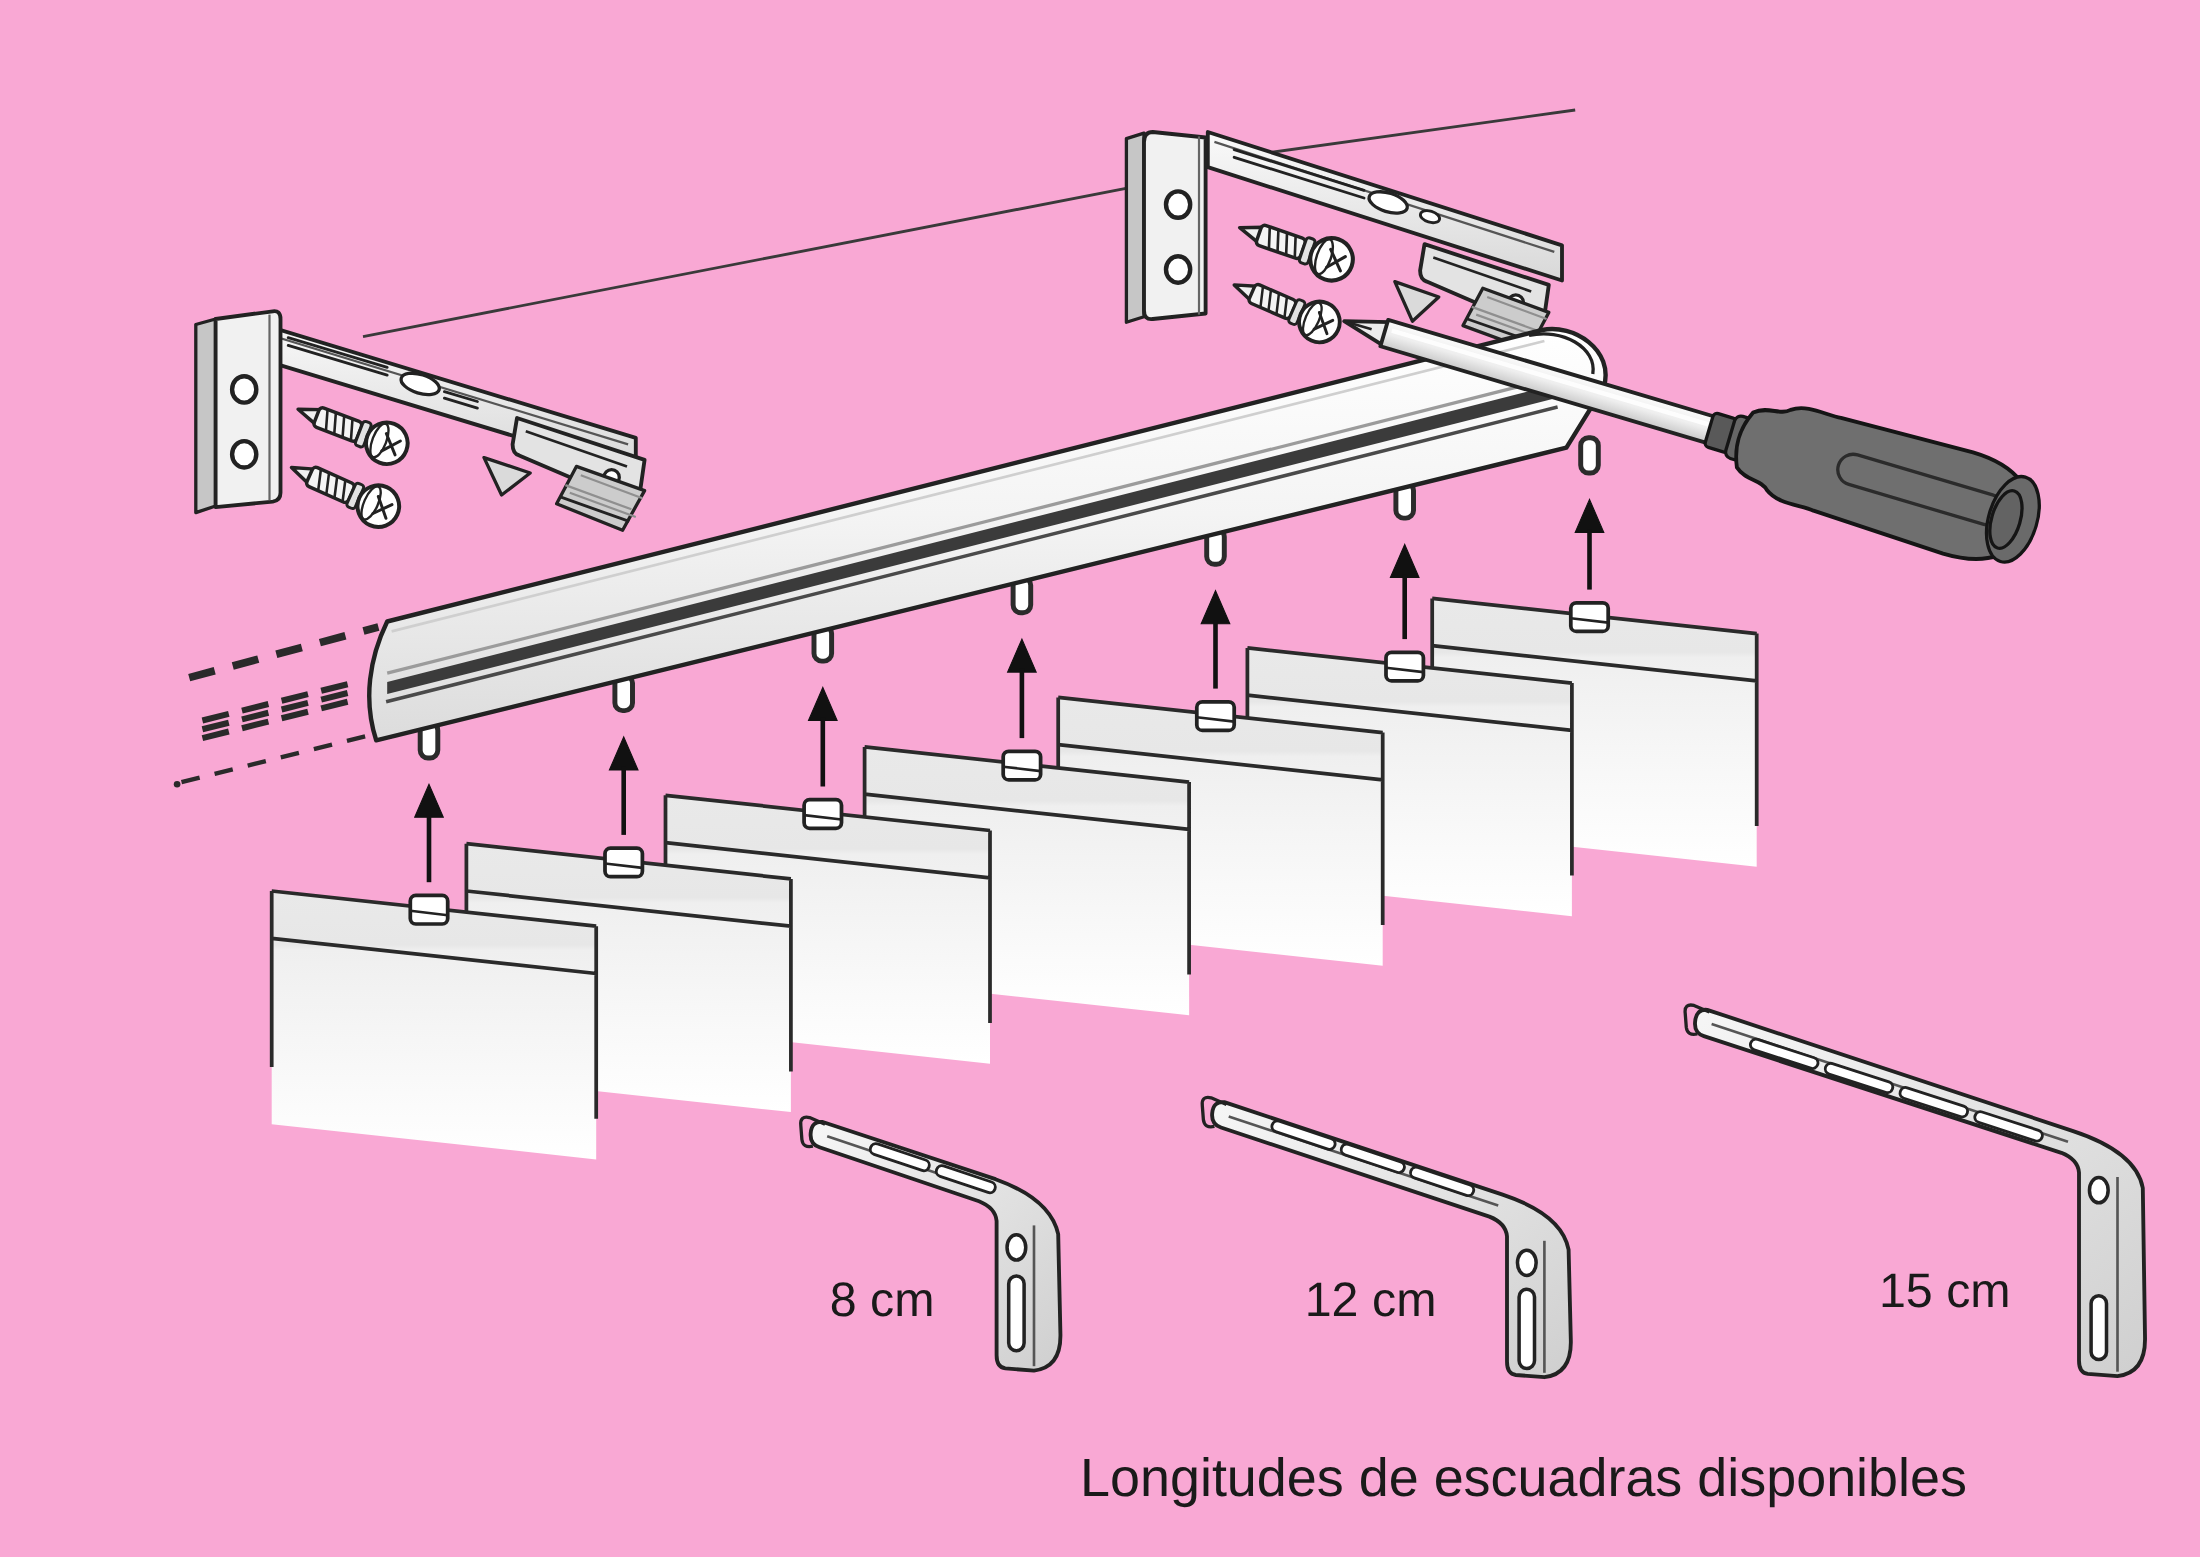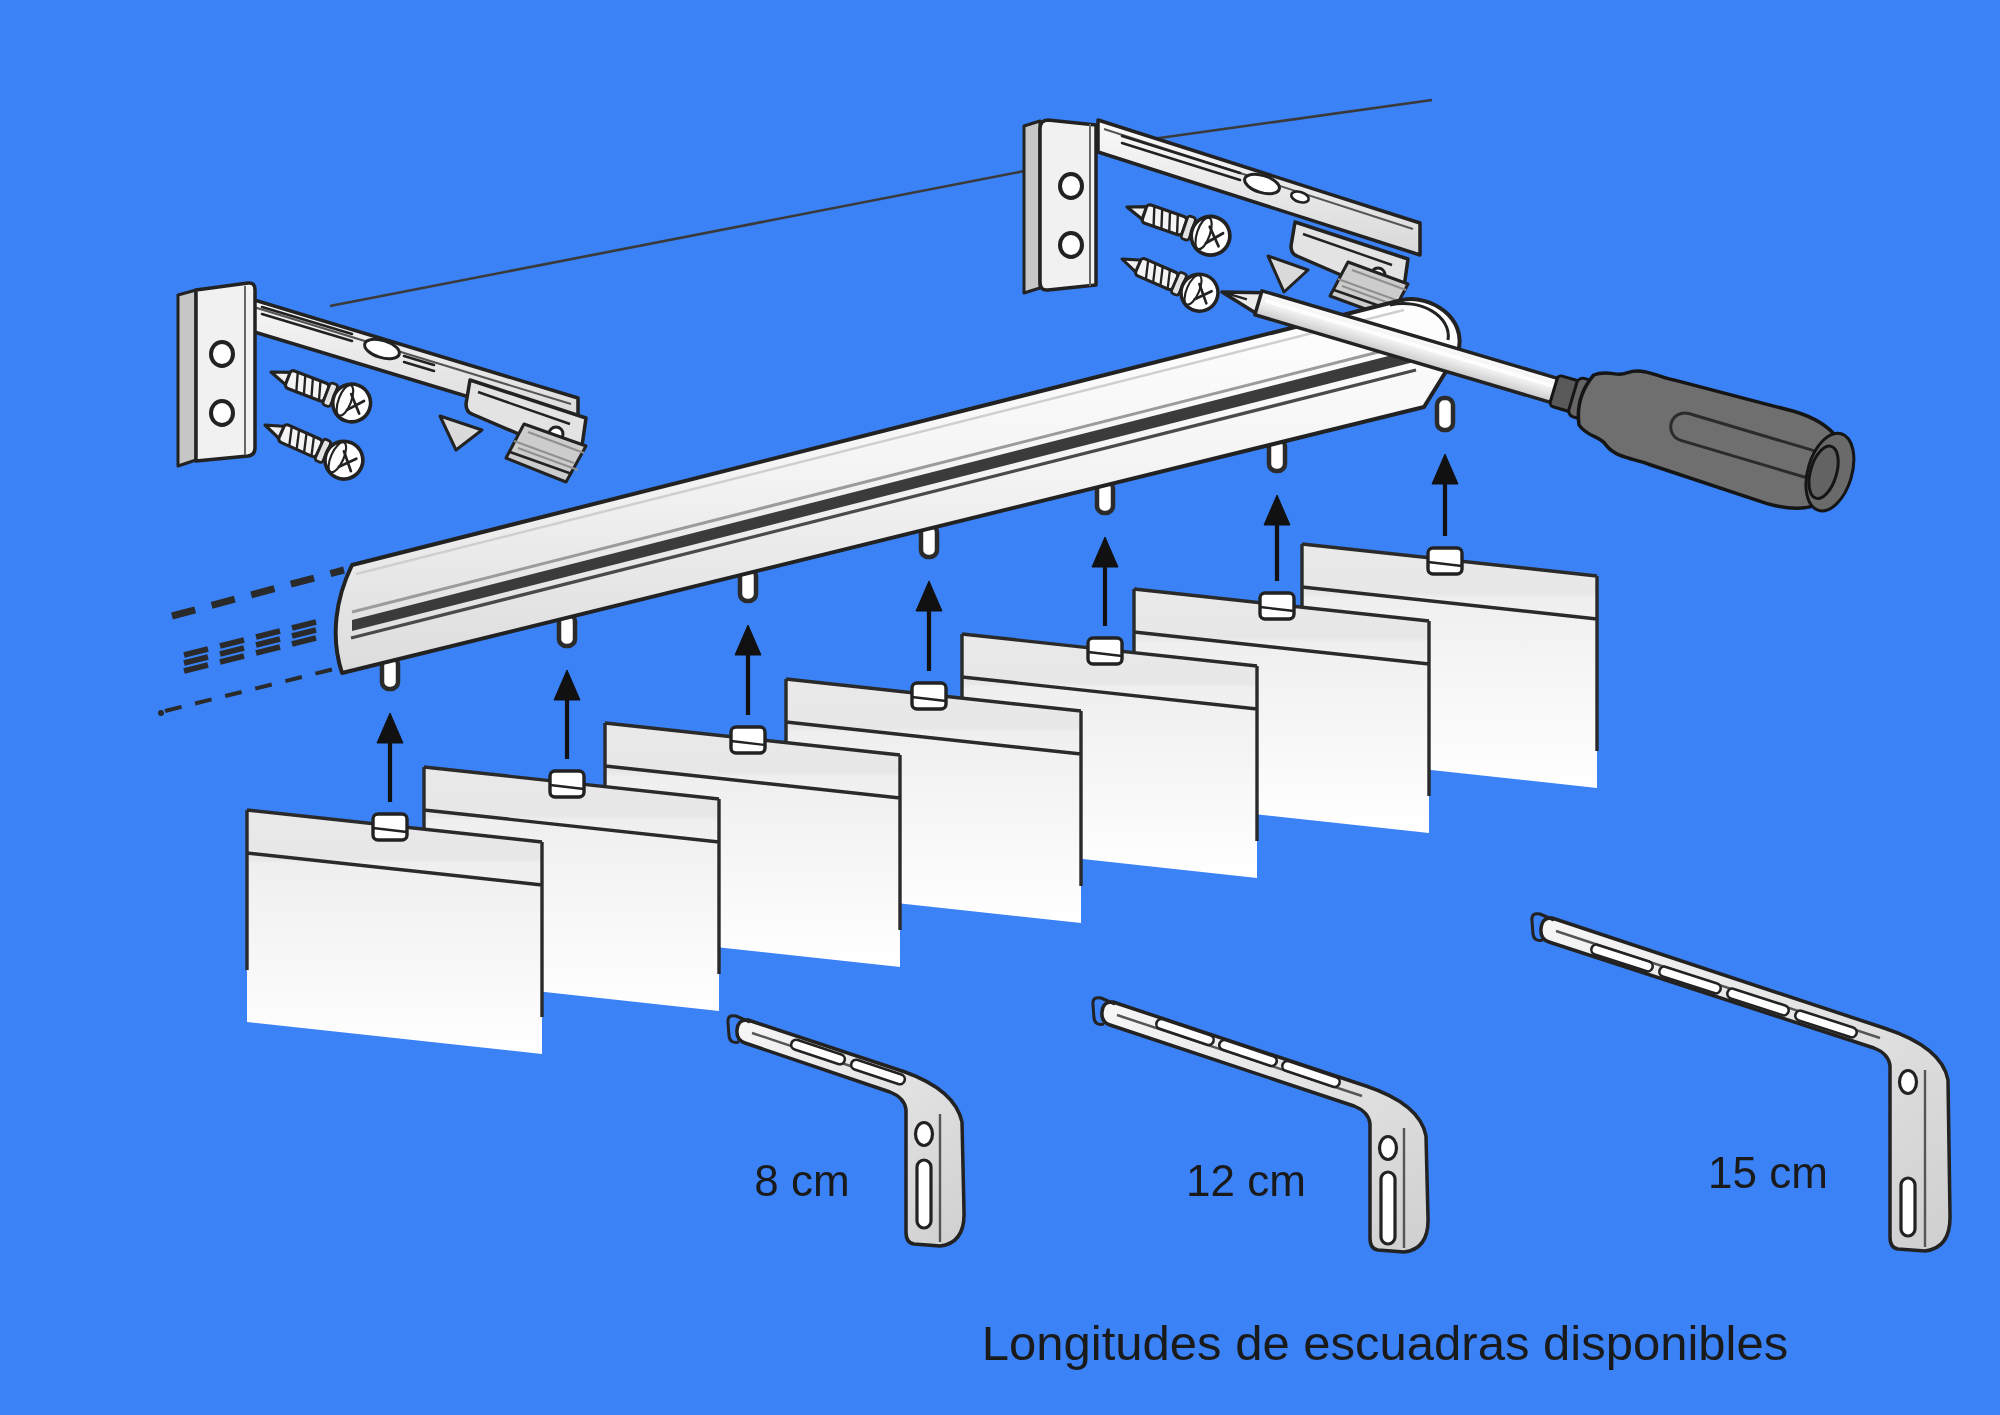--- a/index.html
+++ b/index.html
@@ -1,16 +1,16 @@
 <!DOCTYPE html>
 <html><head>
 <meta charset="utf-8">
 <style>
   html,body{margin:0;padding:0;background:#ffffff;}
-  .stage{position:relative;width:2000px;height:1415px;background:#3b82f6;overflow:hidden;
+  .stage{position:relative;width:2000px;height:1415px;background:#f9a8d4;overflow:hidden;
          font-family:"Liberation Sans", sans-serif;}
   svg{position:absolute;left:0;top:0;}
   text{fill:#1a1a1a;font-family:"Liberation Sans", sans-serif;}
   .lbl{font-size:44px;}
   .caption{font-size:49px;}
 </style>
 </head>
 <body>
 
 <div class="stage">

